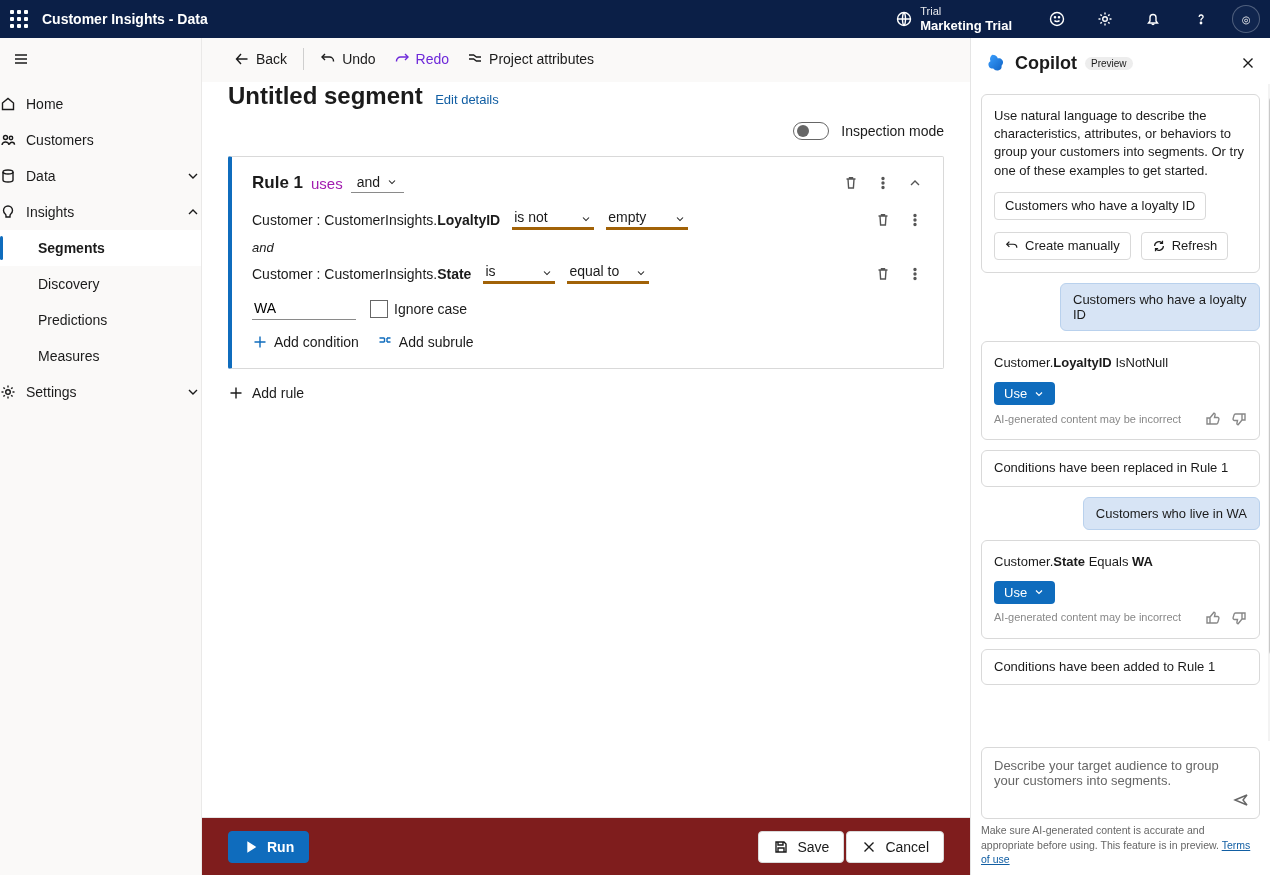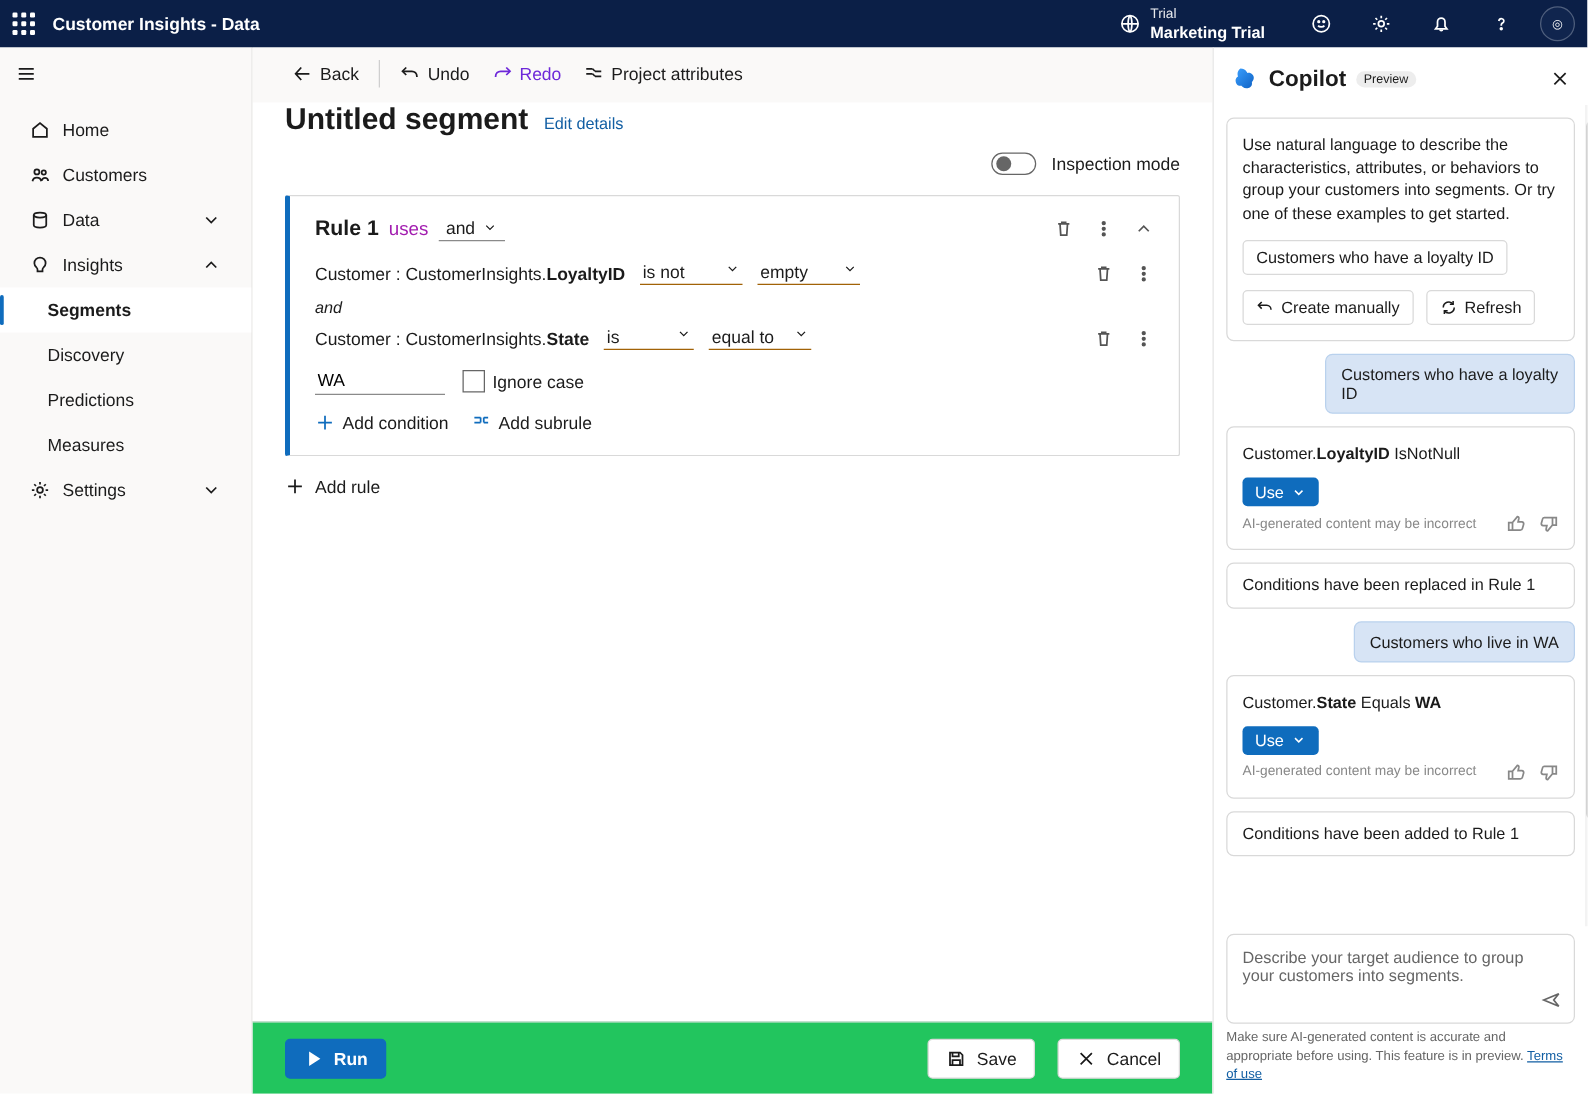--- a/index.html
+++ b/index.html
@@ -32,21 +32,21 @@
   .env-block .pill .name{font-size:13px;font-weight:600}
   .top-icon{width:34px;height:34px;display:flex;align-items:center;justify-content:center;color:#fff}
   .avatar{width:28px;height:28px;border-radius:50%;border:1px solid #ffffff44;background:#10254e;display:flex;align-items:center;justify-content:center;font-size:10px}
 
   
   .app{display:grid;grid-template-columns:202px 768px 300px;height:837px}
 
   
   .sidebar{background:#faf9f8;border-right:1px solid #00000010;position:relative}
   .hamburger{width:42px;height:42px;display:flex;align-items:center;justify-content:center}
-  .nav-item{display:flex;align-items:center;gap:10px;height:36px;padding:0 24px;font-size:14px;color:var(--text);cursor:pointer}
+  .nav-item{display:flex;align-items:center;gap:10px;height:36px;padding:0 0;font-size:14px;color:var(--text);cursor:pointer}
   .nav-item .chev{margin-left:auto}
   .nav-sub{padding-left:38px}
   .nav-selected{background:#fff;position:relative;font-weight:600}
   .nav-selected::before{content:"";position:absolute;left:0;top:6px;bottom:6px;width:3px;background:var(--blue);border-radius:2px}
 
   
   .main{display:flex;flex-direction:column;background:#faf9f8}
   .cmdbar{height:42px;display:flex;align-items:center;padding:0 26px;gap:6px;font-size:14px;color:var(--text)}
   .cmdbtn{display:flex;align-items:center;gap:6px;height:30px;padding:0 6px;cursor:pointer}
   .cmdbtn.disabled{color:#6d28d9}
@@ -60,30 +60,30 @@
   .toggle .knob{width:12px;height:12px;border-radius:50%;background:#666;position:absolute;top:2px;left:3px}
 
   .rule-card{border:1px solid var(--border);border-left:4px solid var(--blue);border-radius:2px;margin-top:16px;padding:16px 20px 18px;font-size:14px}
   .rule-head{display:flex;align-items:center;gap:8px;margin-bottom:16px}
   .rule-head h3{font-size:17px;font-weight:600;margin:0}
   .rule-head .uses{font-size:15px;color:#a21caf}
   .dd{display:inline-flex;align-items:center;gap:6px;border-bottom:1px solid #8a8a8a;padding:0 6px 2px;min-width:40px;cursor:pointer}
   .cond-row{display:flex;align-items:center;gap:12px;margin:6px 0 10px}
   .attr{font-size:14px}
   .attr b{font-weight:600}
-  .sel{display:inline-flex;align-items:flex-start;justify-content:space-between;border-bottom:1px solid #a16207;min-width:82px;padding:0 2px 2px;cursor:pointer;gap:14px}
+  .sel{display:inline-flex;align-items:flex-end;justify-content:space-between;border-bottom:3px solid #a16207;min-width:82px;padding:0 2px 2px;cursor:pointer;gap:14px}
   .row-actions{margin-left:auto;display:flex;gap:16px;color:#555}
   .and-sep{font-style:italic;font-size:13px;margin:2px 0 8px}
   .val-input{border:none;border-bottom:1px solid #8a8a8a;padding:2px 2px 3px;font-size:14px;width:104px;outline:none}
   .check{width:18px;height:18px;border:1px solid #666;display:inline-block;vertical-align:middle;margin-right:6px}
   .rule-foot{display:flex;gap:18px;margin-top:14px}
   .textbtn{display:flex;align-items:center;gap:6px;color:var(--text);font-size:14px;cursor:pointer}
   .add-rule{margin-top:16px;font-size:14px;display:flex;align-items:center;gap:8px;cursor:pointer}
 
-  .footbar{height:58px;border-top:1px solid #e5e5e5;display:flex;align-items:center;padding:0 26px;gap:18px;background:#22c55e}
+  .footbar{height:58px;border-top:1px solid #e5e5e5;display:flex;align-items:center;padding:0 26px;gap:2px;background:#7f1d1d}
   .footbar .spacer{flex:1}
   .btn{height:32px;border-radius:4px;border:1px solid var(--border);background:#fff;display:flex;align-items:center;padding:0 14px;gap:8px;font-size:14px;cursor:pointer}
   .btn.primary{background:var(--blue);border-color:var(--blue);color:#fff;font-weight:600}
 
   
   .copilot{border-left:1px solid #e5e5e5;display:flex;flex-direction:column;background:#fff;position:relative}
   .cp-head{display:flex;align-items:center;gap:8px;padding:14px 14px 10px}
   .cp-head h2{margin:0;font-size:18px;font-weight:600}
   .preview-badge{font-size:10px;background:#ededed;border-radius:8px;padding:1px 6px}
   .cp-close{margin-left:auto}

